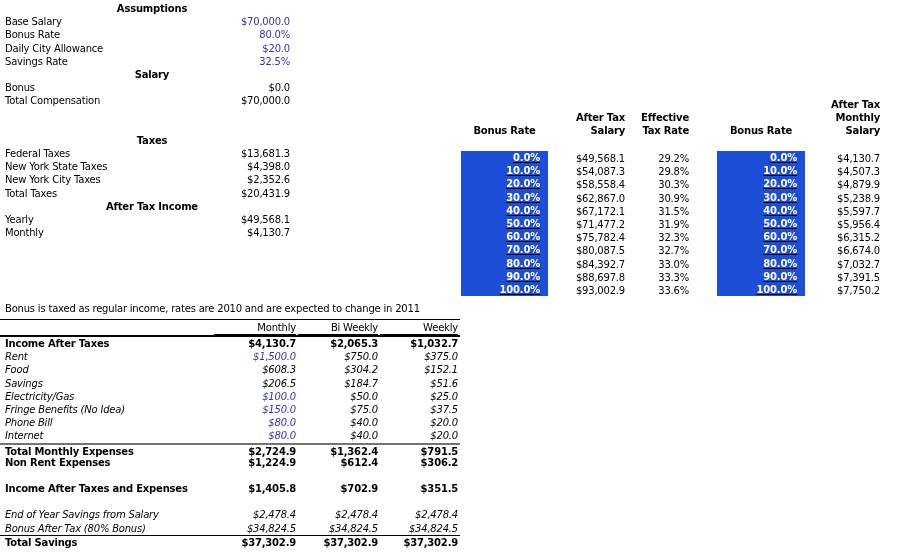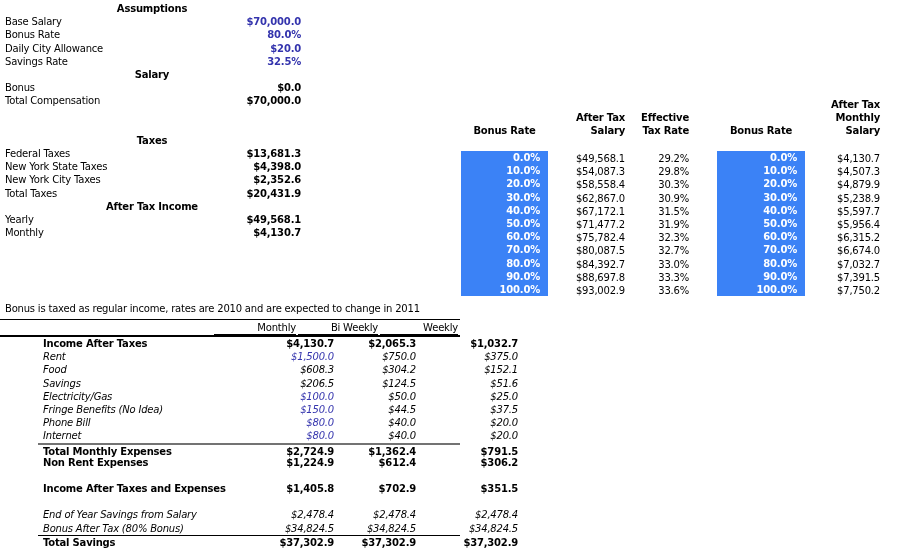--- a/index.html
+++ b/index.html
@@ -11,55 +11,55 @@
     letter-spacing: -0.2px;
     overflow: hidden;
   }
   .sheet { position: relative; width: 907px; height: 559px; }
 
   
   .left-panel { position: absolute; left: 0; top: 2px; width: 304px; }
   .lrow { position: relative; height: 13.2px; line-height: 13.2px; }
   .ltitle { text-align: center; font-weight: bold; }
   .llabel { position: absolute; left: 5px; top: 0; white-space: nowrap; }
-  .lvalue { position: absolute; right: 3px; top: 0; white-space: nowrap; font-weight: bold; }
+  .lvalue { position: absolute; right: 14px; top: 0; white-space: nowrap; }
 
   .blue { color: #3434ad; }
 
   
-  .bluebox { position: absolute; background: #3b82f6; }
+  .bluebox { position: absolute; background: #1d4ed8; text-decoration: underline; }
   .crow { height: 13.2px; line-height: 13.2px; text-align: right; white-space: nowrap; }
   .ratecol .crow { color: #ffffff; font-weight: bold; padding-right: 8px; }
   .numcol { position: absolute; }
 
   .hdr { position: absolute; font-weight: bold; line-height: 13.2px; white-space: nowrap; }
   .right { text-align: right; }
   .center { text-align: center; }
 
   
   .note { position: absolute; left: 5px; top: 302px; line-height: 13.2px; white-space: nowrap; text-align: center; }
 
   
   .budget { position: absolute; left: 0; top: 319px; width: 460px; border-top: 1px solid #000; }
   .bheader { position: relative; height: 15px; }
   .bhcell { position: absolute; top: 1px; height: 14px; line-height: 13px; text-align: right; border-bottom: 1px solid #000; }
   .bh0 { left: 214px; width: 82px; }
   .bh1 { left: 298px; width: 80px; }
   .bh2 { left: 380px; width: 78px; }
   #budget-rows { border-top: 2px solid #000; }
-  .brow { position: relative; height: 13.2px; line-height: 13.2px; margin-left: 38px; }
+  .brow { position: relative; height: 13.2px; line-height: 13.2px; }
   .brow.bold { font-weight: bold; }
   .brow.italic { font-style: italic; }
   .bt2 { border-top: 2px solid #737373; }
   .bt1 { border-top: 1px solid #000; }
   .blabel { position: absolute; left: 5px; top: 0; white-space: nowrap; }
   .bcell { position: absolute; top: 0; text-align: right; white-space: nowrap; width: 82px; }
   .c0 { left: 214px; }
   .c1 { left: 296px; }
-  .c2 { left: 400px; width: 80px; }
+  .c2 { left: 378px; width: 80px; }
 </style>
 </head>
 <body>
 
 <div class="sheet">
 
   <div id="left-rows" class="left-panel">
       <div class="lrow ltitle">Assumptions</div>
       <div class="lrow">
         <span class="llabel">Base Salary</span>
@@ -223,33 +223,33 @@
         </div>
         <div class="brow italic">
           <span class="blabel">Food</span>
           <span class="bcell c0">$608.3</span>
           <span class="bcell c1">$304.2</span>
           <span class="bcell c2">$152.1</span>
         </div>
         <div class="brow italic">
           <span class="blabel">Savings</span>
           <span class="bcell c0">$206.5</span>
-          <span class="bcell c1">$124.5</span>
+          <span class="bcell c1">$184.7</span>
           <span class="bcell c2">$51.6</span>
         </div>
         <div class="brow italic">
           <span class="blabel">Electricity/Gas</span>
           <span class="bcell c0 blue">$100.0</span>
           <span class="bcell c1">$50.0</span>
           <span class="bcell c2">$25.0</span>
         </div>
         <div class="brow italic">
           <span class="blabel">Fringe Benefits (No Idea)</span>
           <span class="bcell c0 blue">$150.0</span>
-          <span class="bcell c1">$44.5</span>
+          <span class="bcell c1">$75.0</span>
           <span class="bcell c2">$37.5</span>
         </div>
         <div class="brow italic">
           <span class="blabel">Phone Bill</span>
           <span class="bcell c0 blue">$80.0</span>
           <span class="bcell c1">$40.0</span>
           <span class="bcell c2">$20.0</span>
         </div>
         <div class="brow italic">
           <span class="blabel">Internet</span>

